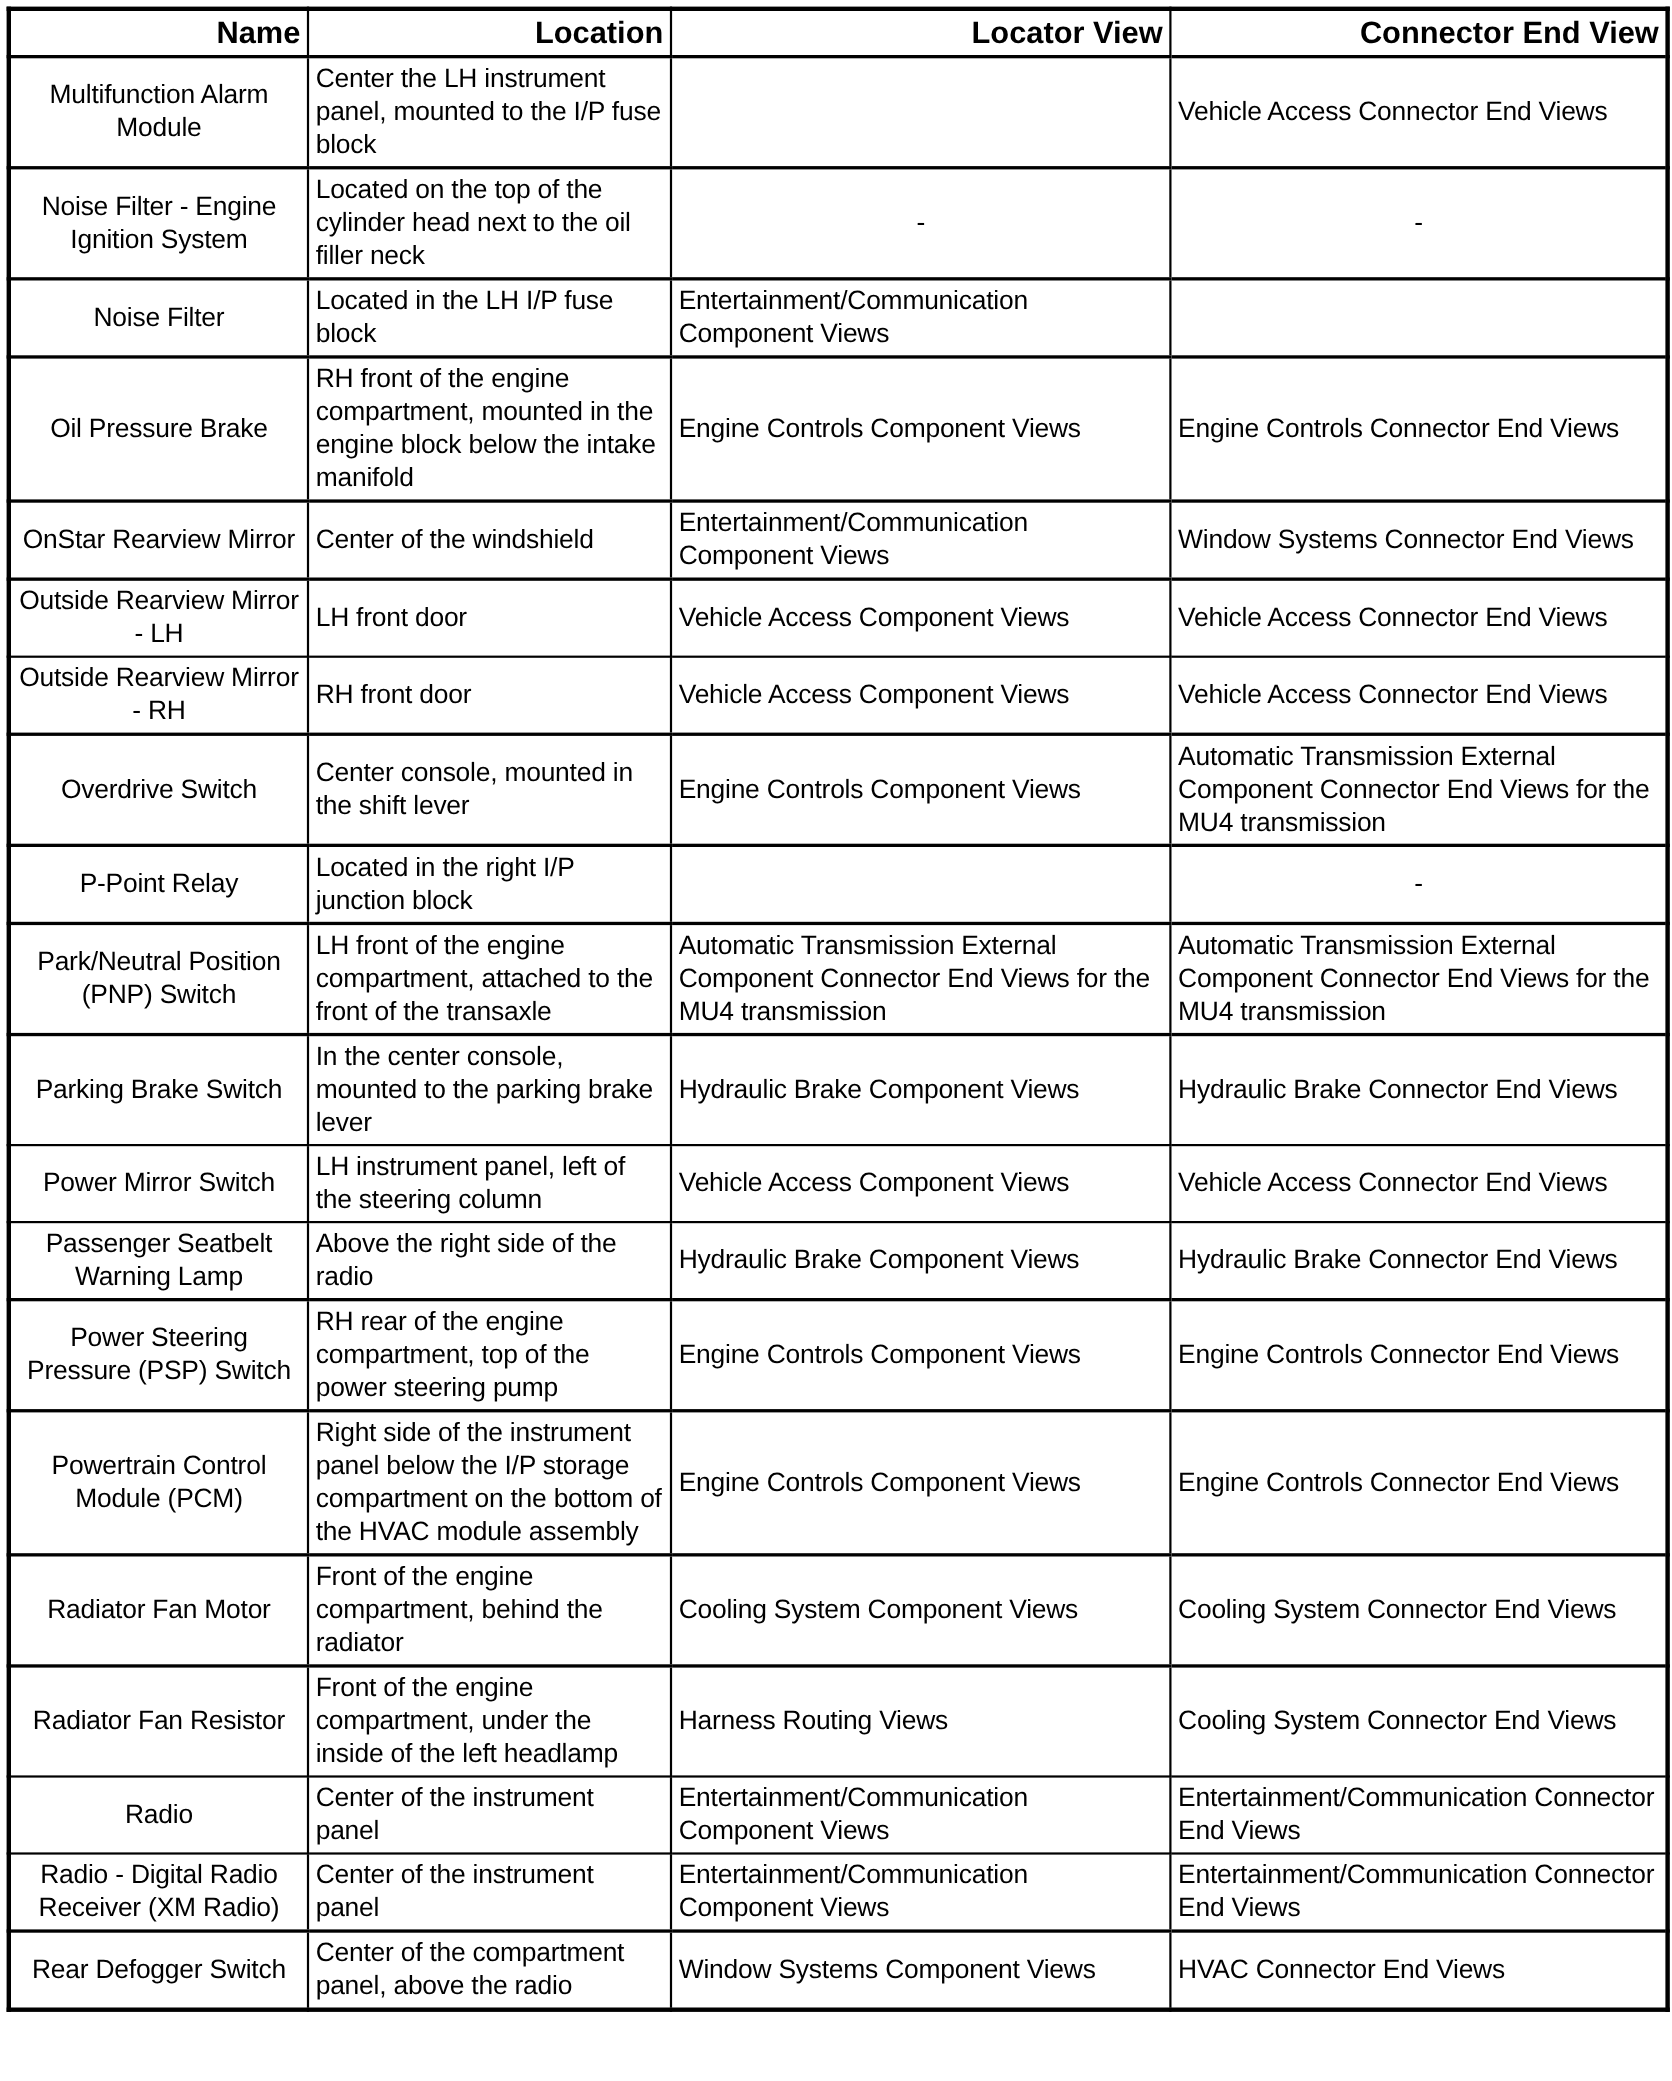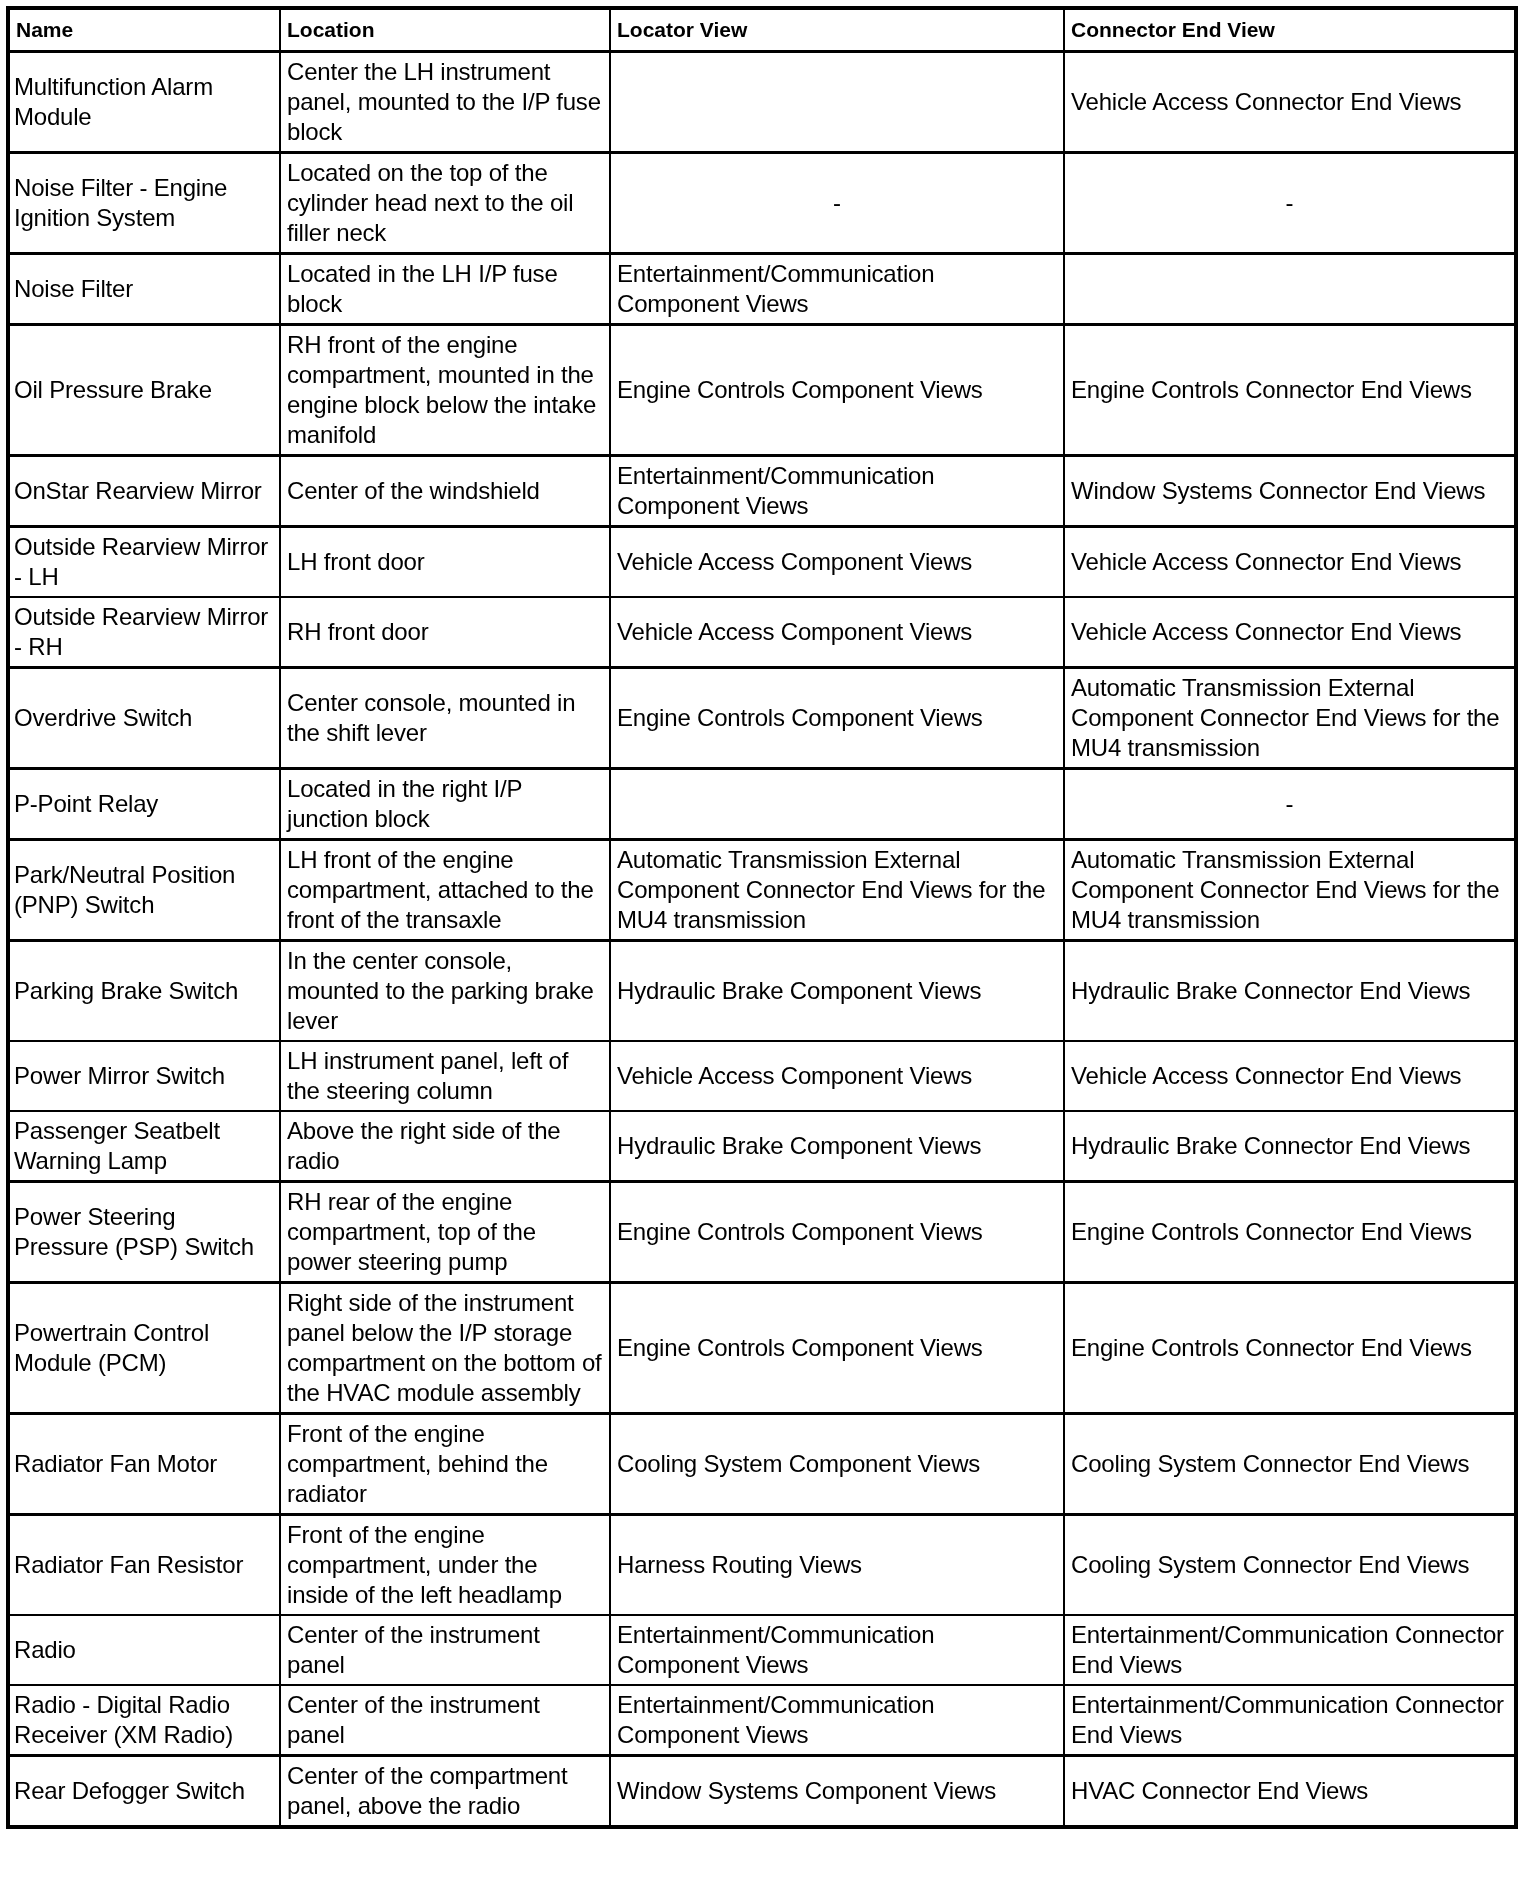--- a/index.html
+++ b/index.html
@@ -25,39 +25,39 @@
       border-collapse: collapse;
       table-layout: fixed;
       border: 4px solid #000;
     }
     table.comp col.c-name { width: 272px; }
     table.comp col.c-loc { width: 330px; }
     table.comp col.c-locv { width: 454px; }
     table.comp col.c-conn { width: 452px; }
     table.comp th {
       font-weight: bold;
-      font-size: 21px;
+      font-size: 28px;
       height: 40px;
       padding: 0 6px;
-      text-align: left;
+      text-align: right;
       border: 2px solid #000;
       border-bottom: 3px solid #000;
       line-height: 28px;
     }
     table.comp td {
       font-size: 24px;
       line-height: 30px;
       padding: 4px 6px 4px 6px;
       border: 2px solid #000;
       vertical-align: middle;
       text-align: left;
       letter-spacing: -0.2px;
     }
     table.comp td.name {
-      text-align: left;
+      text-align: center;
       padding-left: 4px;
       padding-right: 4px;
     }
     table.comp td.dash {
       text-align: center;
     }
     table.comp tr.thick td {
       border-top: 3px solid #000;
     }
     td.conn { padding-right: 2px; }

